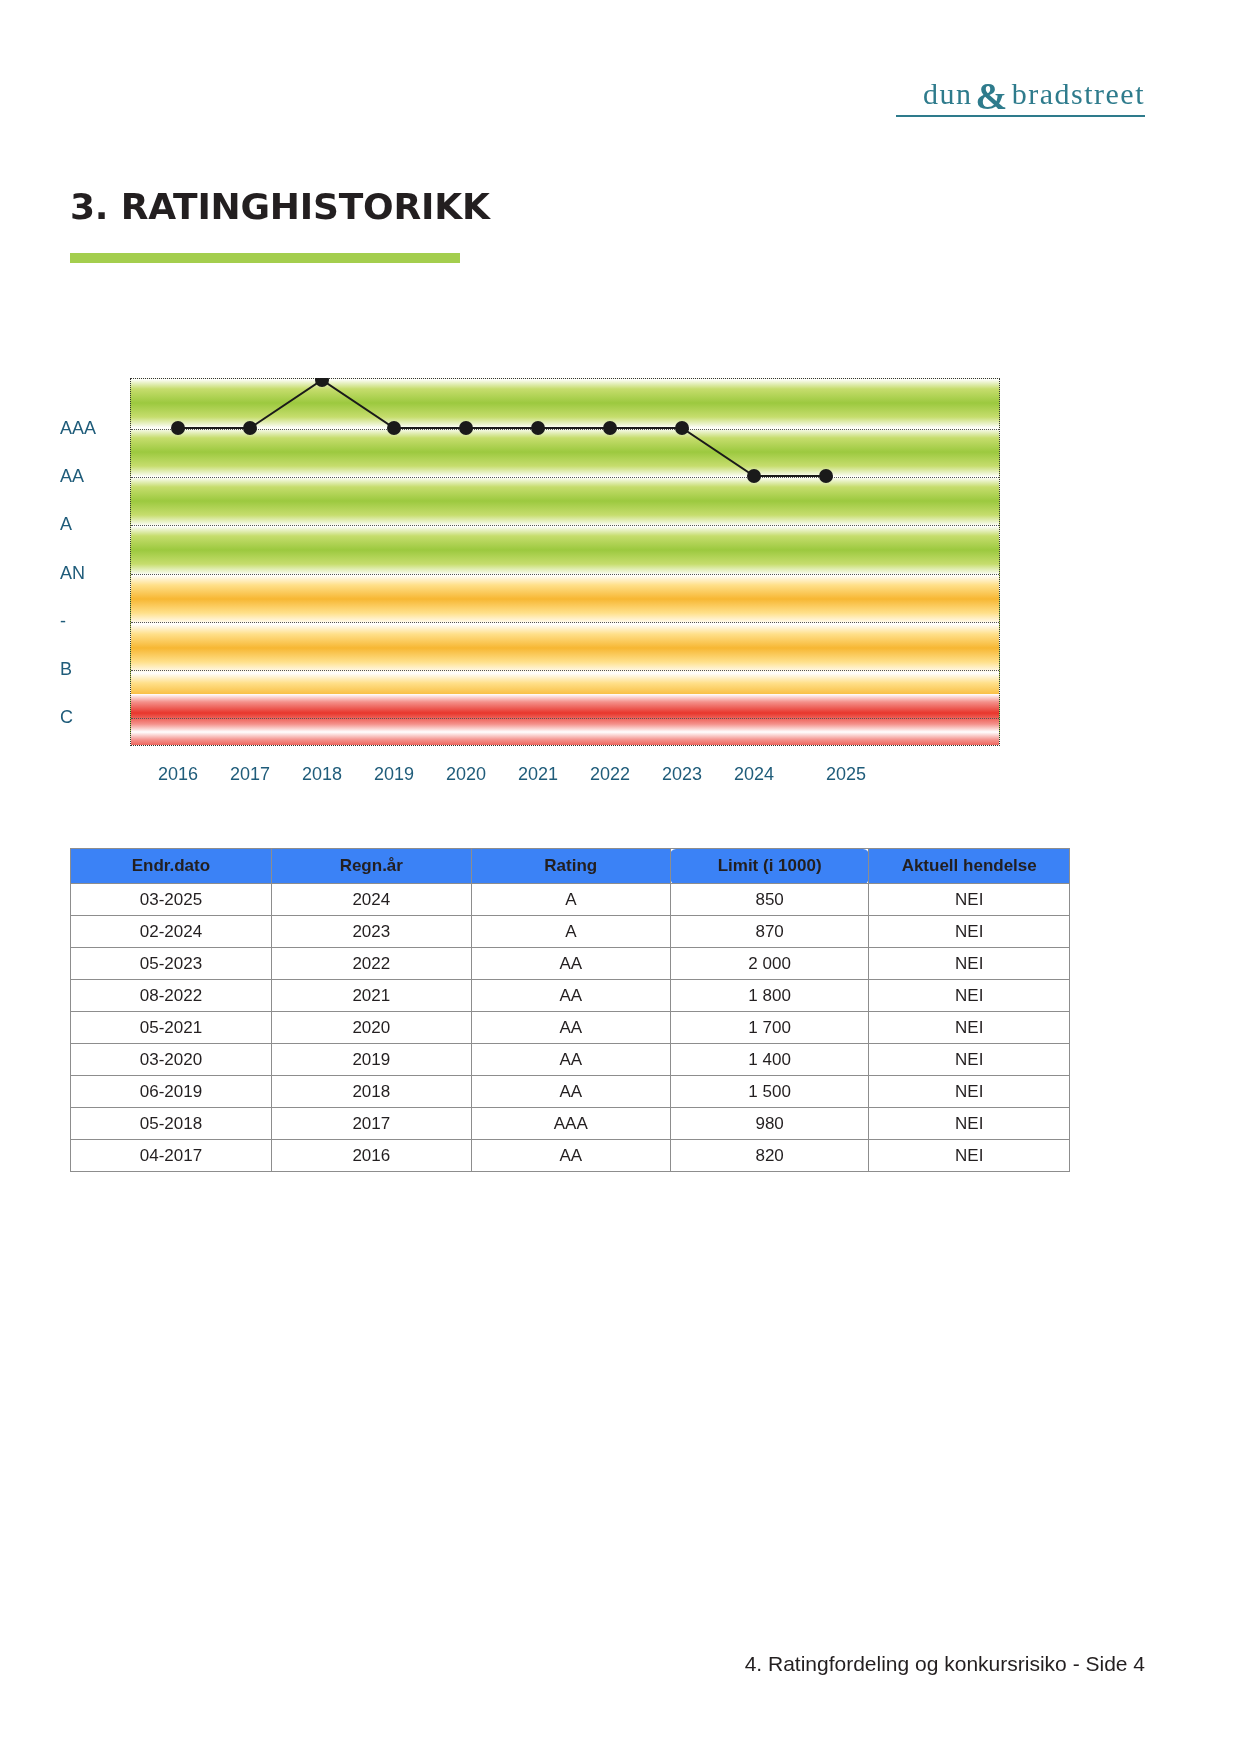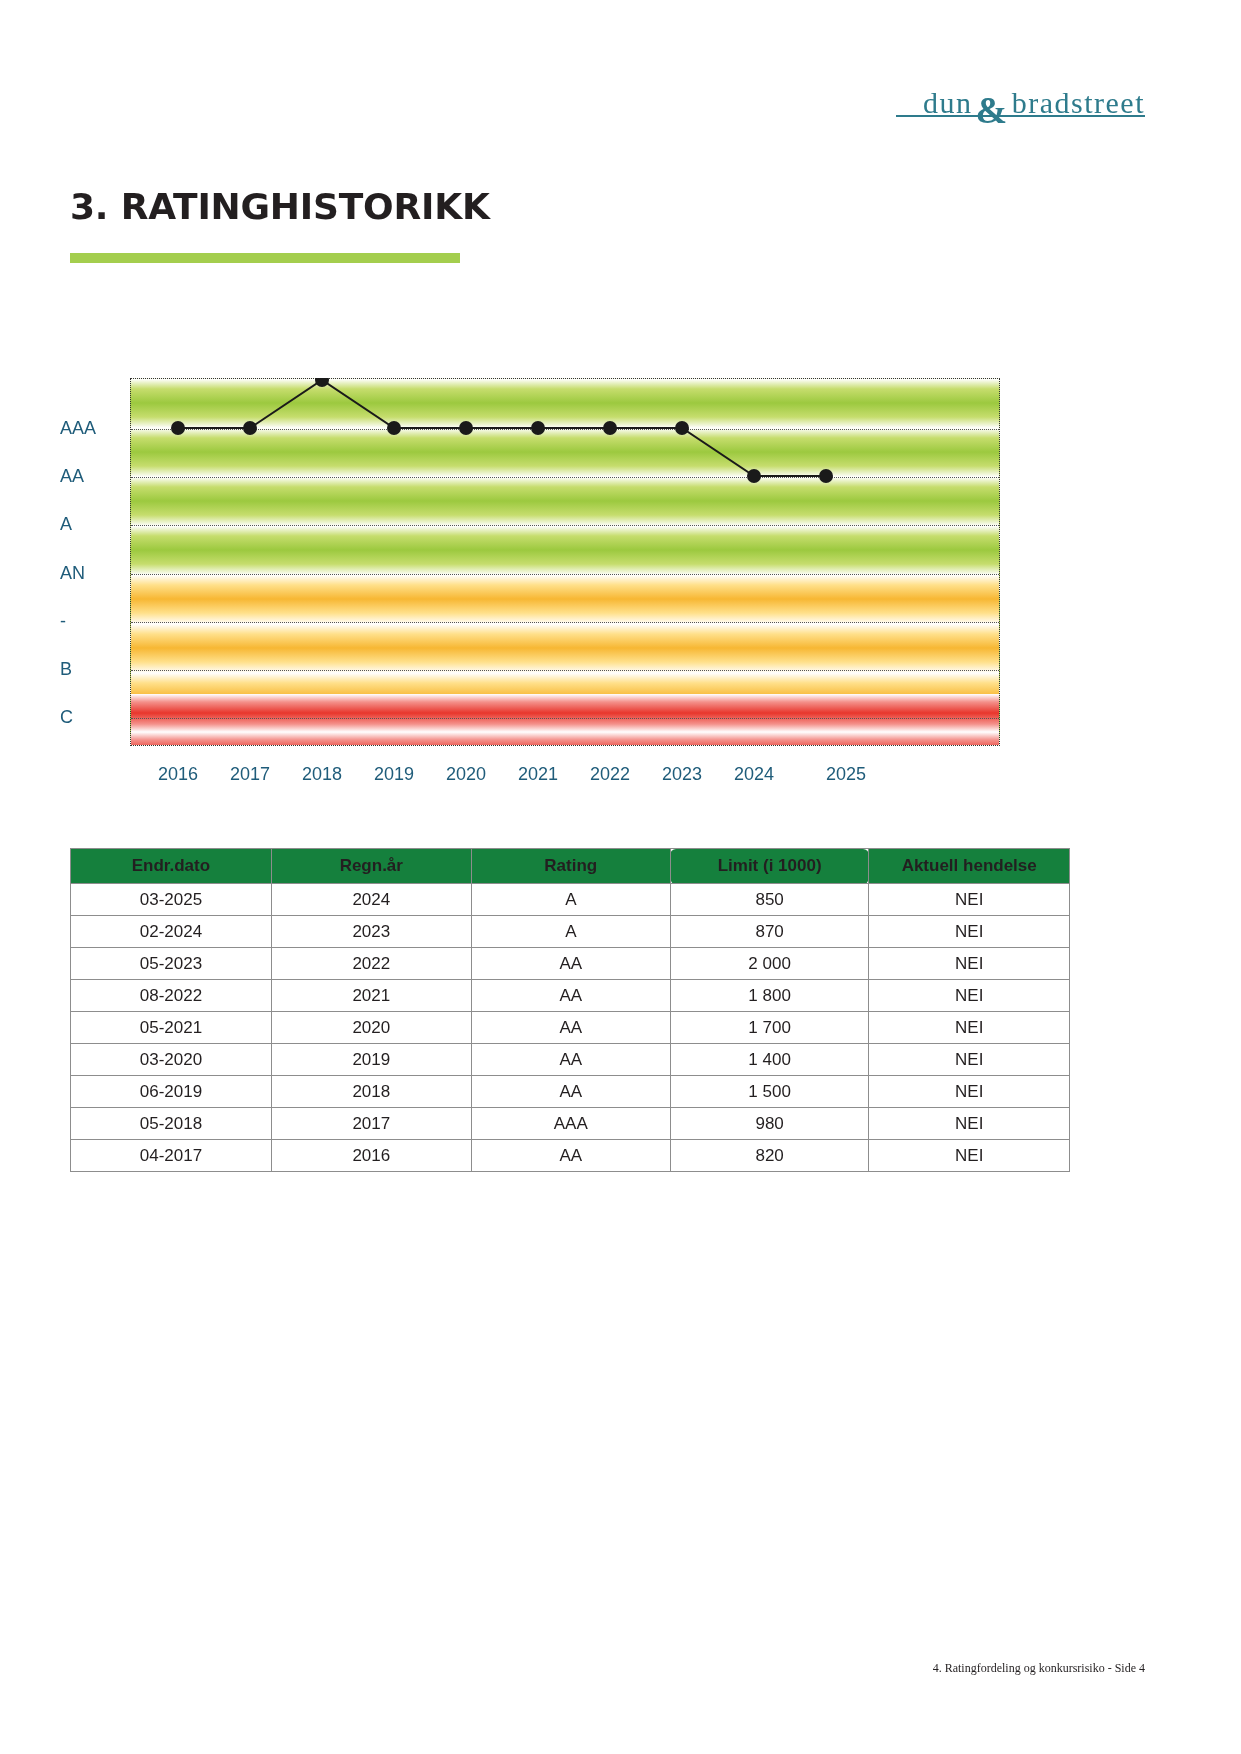--- a/index.html
+++ b/index.html
@@ -15,27 +15,26 @@
     position: relative;
     overflow: hidden;
   }
 
   
   .logo {
     position: absolute;
     top: 72px;
     right: 96px;
     display: flex;
-    align-items: flex-start;
+    align-items: center;
     font-family: "Liberation Serif", serif;
     font-size: 30px;
     letter-spacing: 1.5px;
     color: #2e7b8c;
     white-space: nowrap;
-    margin-top: 14px;
   }
   .logo .amp {
     font-size: 38px;
     color: #2e7b8c;
     margin: 0 3px;
     font-weight: bold;
     transform: translateY(2px);
   }
   .logo-underline {
     position: absolute;
@@ -184,39 +183,39 @@
   .history-table th,
   .history-table td {
     border: 1px solid #8d8d8d;
     text-align: center;
     height: 31px;
     padding: 0 4px;
     font-weight: normal;
     color: #231f20;
   }
   .history-table th {
-    background: #15803d;
+    background: #3b82f6;
     font-weight: bold;
     font-size: 17px;
     height: 34px;
   }
   .col-0 { width: 200px; }
   .col-1 { width: 200px; }
   .col-2 { width: 200px; }
   .col-3 { width: 200px; border-radius: 6px; }
   .col-4 { width: 200px; }
 
   
   .footer {
     position: absolute;
     bottom: 78px;
     right: 96px;
-    font-size: 12px;
+    font-size: 21px;
     color: #231f20;
-    font-family: Liberation Serif, serif;
+    font-family: Liberation Sans, sans-serif;
   }
 </style>
 </head>
 <body>
 
 <div class="logo">
   <span>dun</span>
   <span class="amp">&amp;</span>
   <span>bradstreet</span>
 </div>

